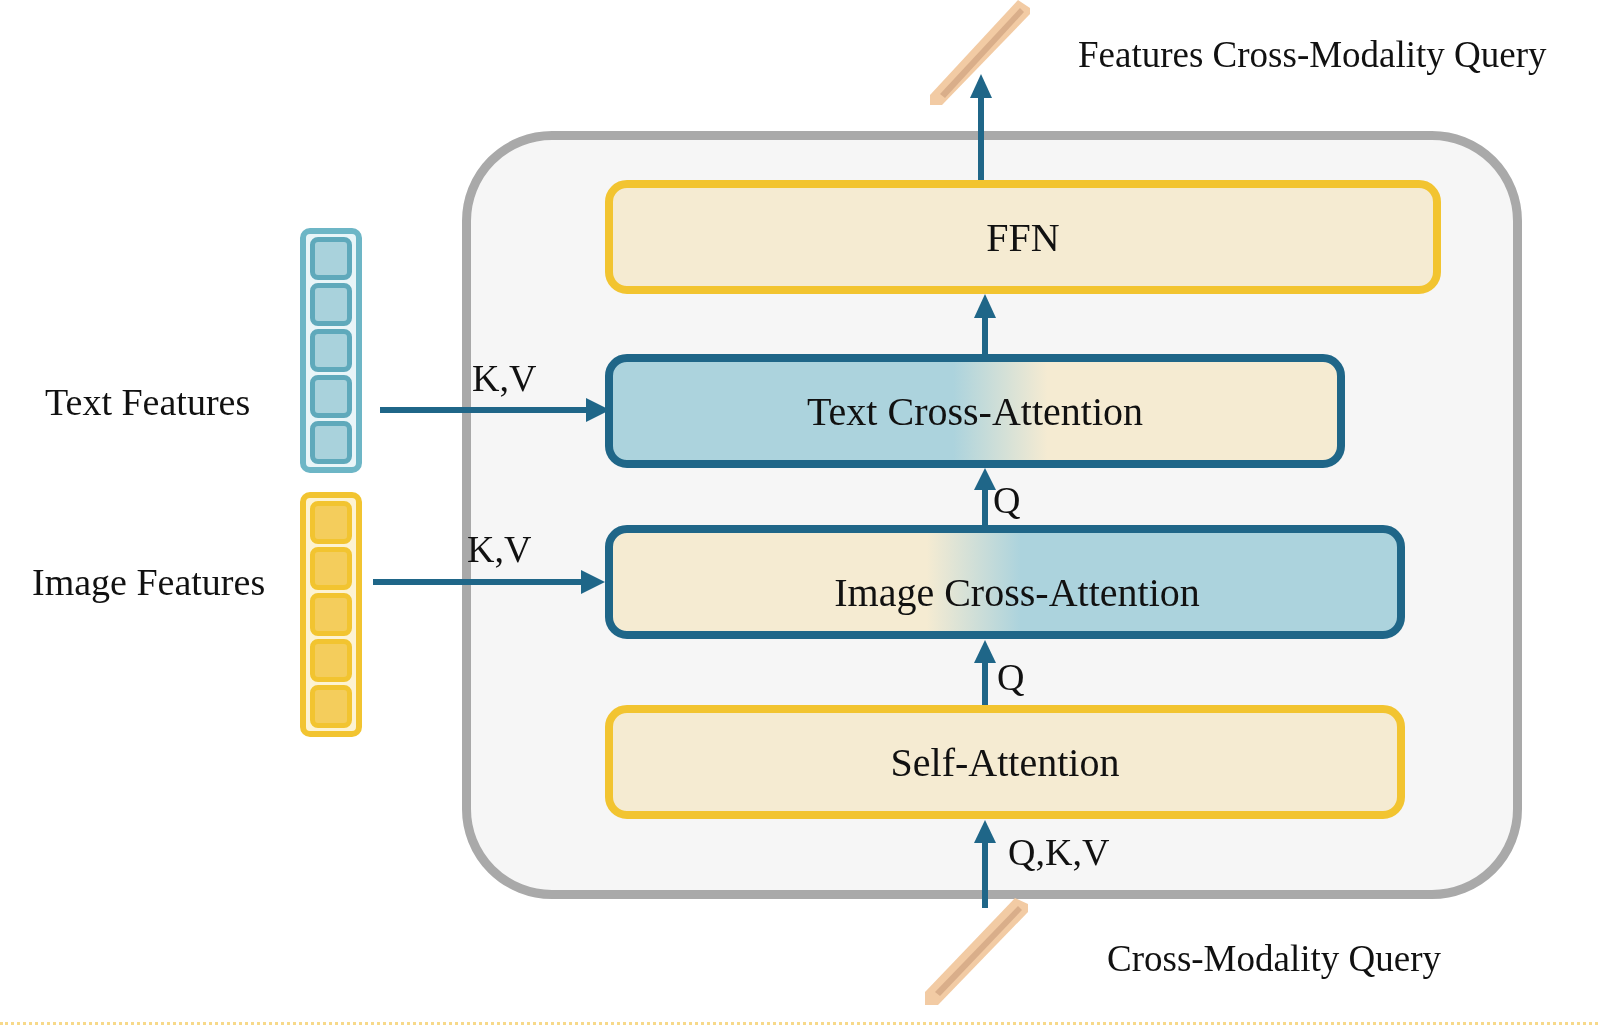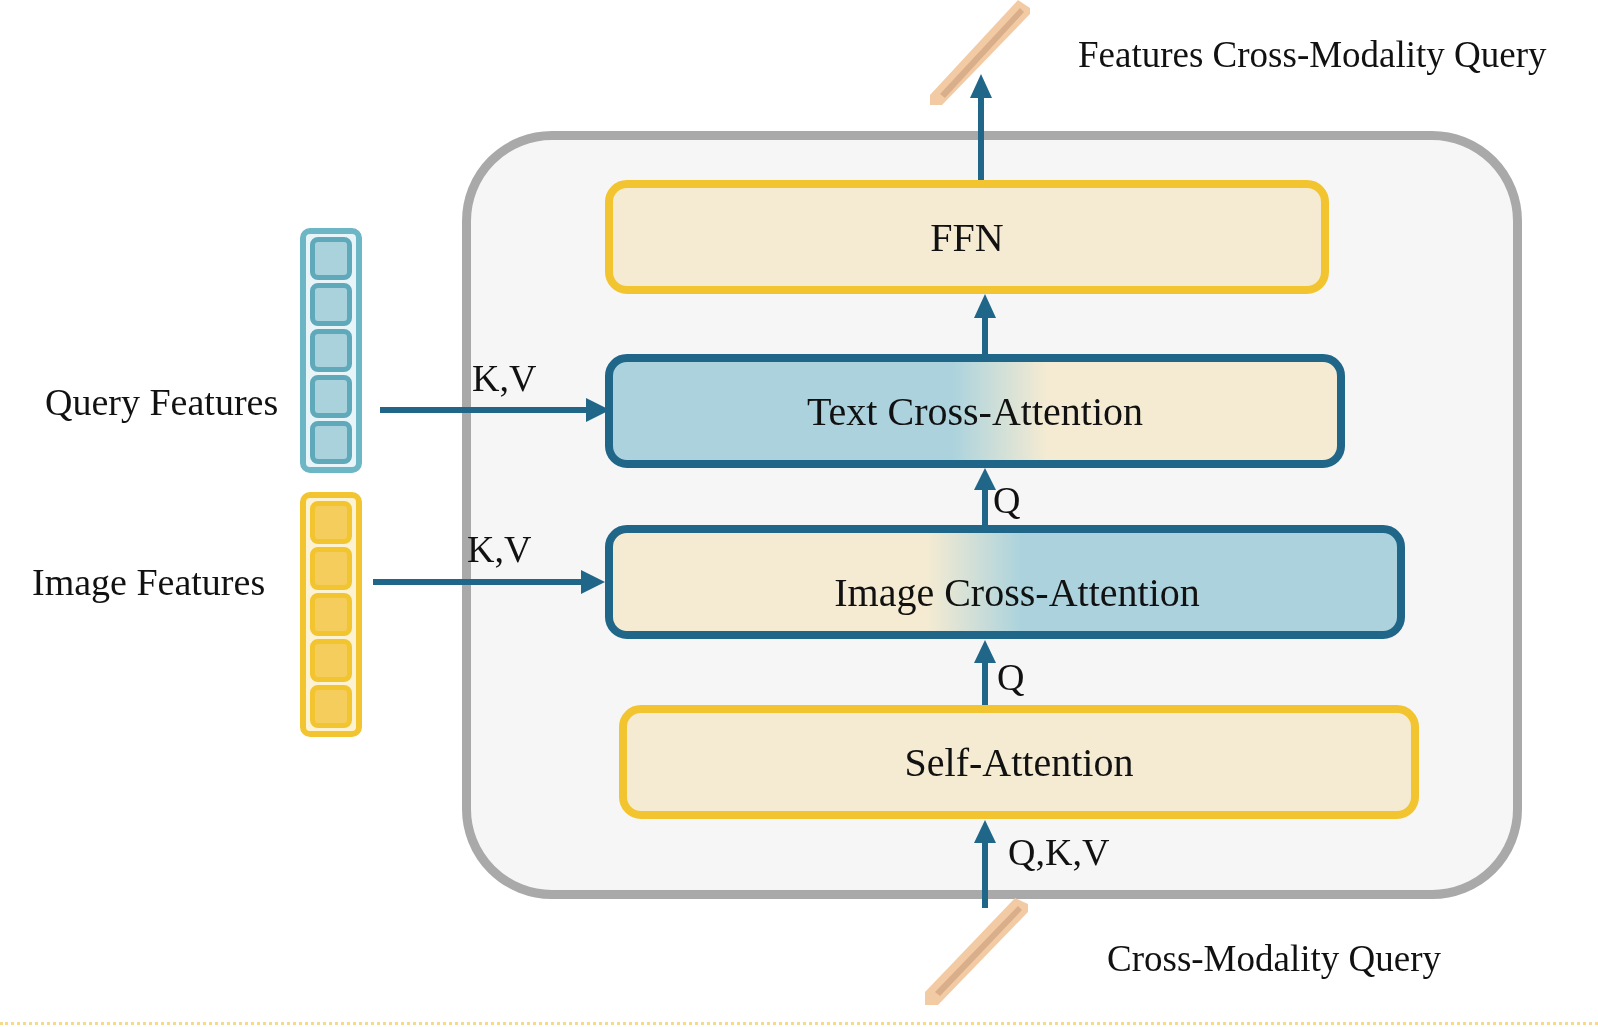--- a/index.html
+++ b/index.html
@@ -9,27 +9,27 @@
     left: 462px; top: 131px; width: 1042px; height: 750px;
     border: 9px solid #a9a9a9; border-radius: 90px; background: #f6f6f6;
   }
   .block {
     box-sizing: border-box; border-radius: 22px;
     display: flex; align-items: center; justify-content: center;
     font-size: 40px;
   }
   .yellow { background: #f5ebd2; border: 8px solid #f2c430; }
   .blue { border: 8px solid #1f6688; }
-  .ffn { left: 605px; top: 180px; width: 724px; height: 114px; }
+  .ffn { left: 605px; top: 180px; width: 836px; height: 114px; }
   .tca { left: 605px; top: 354px; width: 740px; height: 114px;
     background: linear-gradient(to right, #acd3dd 0%, #acd3dd 47%, #f5ebd2 60%, #f5ebd2 100%); }
   .ica { left: 605px; top: 525px; width: 800px; height: 114px;
     background: linear-gradient(to right, #f5ebd2 0%, #f5ebd2 40%, #acd3dd 52%, #acd3dd 100%); padding-left: 24px; }
   .ica span { margin-top: 20px; }
-  .sa { left: 605px; top: 705px; width: 800px; height: 114px; margin-left: 14px; }
+  .sa { left: 605px; top: 705px; width: 800px; height: 114px; }
   .label { font-size: 38px; white-space: nowrap; }
   .feat-text { left: 300px; top: 228px; width: 62px; height: 245px; box-sizing: border-box; border: 6px solid #6db6c6; border-radius: 10px; background: #e8f5f8; padding: 3px 4px; display: flex; flex-direction: column; gap: 3px; }
   .feat-text .cell { flex: 1; background: #a9d2dc; border: 5px solid #5fa9bb; border-radius: 8px; }
   .feat-img { left: 300px; top: 492px; width: 62px; height: 245px; box-sizing: border-box; border: 6px solid #f2c430; border-radius: 10px; background: #fdf3d2; padding: 3px 4px; display: flex; flex-direction: column; gap: 3px; }
   .feat-img .cell { flex: 1; background: #f4cd5c; border: 5px solid #f2c430; border-radius: 8px; }
   .dots { left: 0; top: 1022px; width: 1598px; height: 0; border-top: 3px dotted #f7d98a; }
 </style>
 </head>
 <body>
 
@@ -91,21 +91,21 @@
   <div class="cell"></div>
 </div>
 <div class="abs feat-img">
   <div class="cell"></div>
   <div class="cell"></div>
   <div class="cell"></div>
   <div class="cell"></div>
   <div class="cell"></div>
 </div>
 
-<div class="abs label" style="left:45px;top:380px;">Query Features</div>
+<div class="abs label" style="left:45px;top:380px;">Text Features</div>
 <div class="abs label" style="left:32px;top:560px;">Image Features</div>
 <div class="abs label" style="left:472px;top:356px;">K,V</div>
 <div class="abs label" style="left:467px;top:527px;">K,V</div>
 <div class="abs label" style="left:993px;top:478px;">Q</div>
 <div class="abs label" style="left:997px;top:655px;">Q</div>
 <div class="abs label" style="left:1008px;top:830px;">Q,K,V</div>
 <div class="abs label" style="left:1078px;top:33px;font-size:37px;">Features Cross-Modality Query</div>
 <div class="abs label" style="left:1064px;top:937px;font-size:37px;margin-left:43px;">Cross-Modality Query</div>
 
 </body></html>

